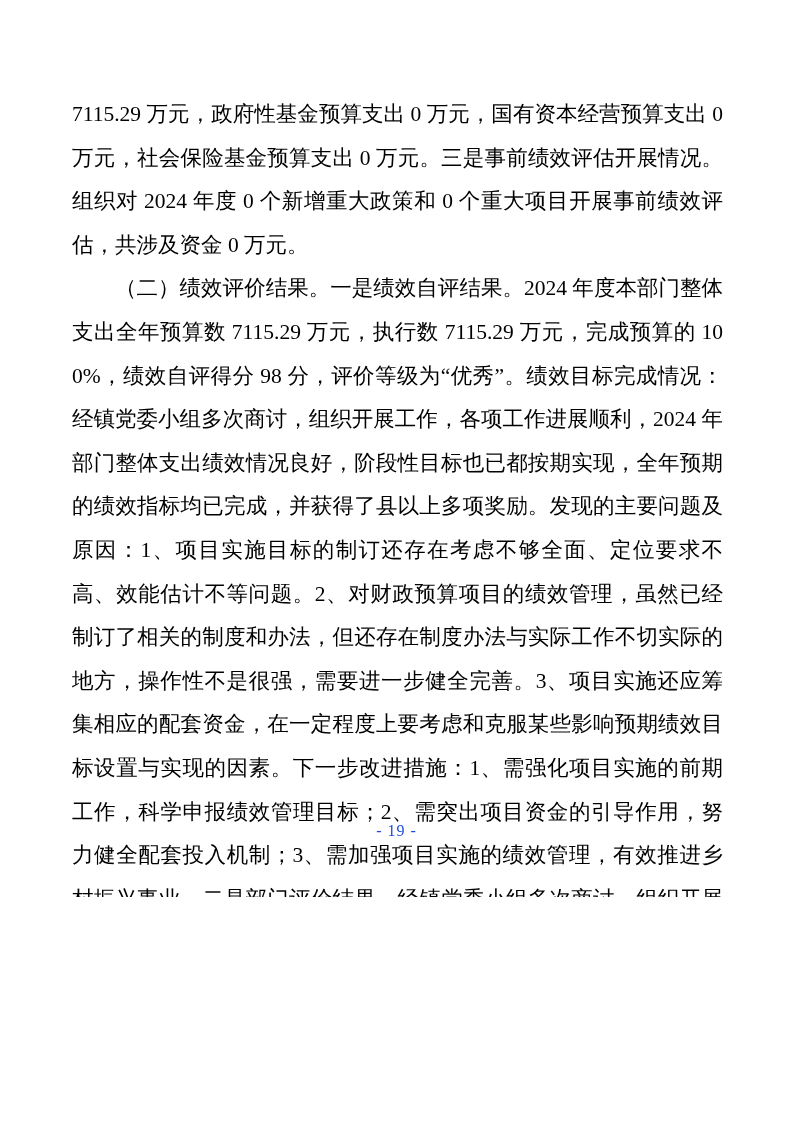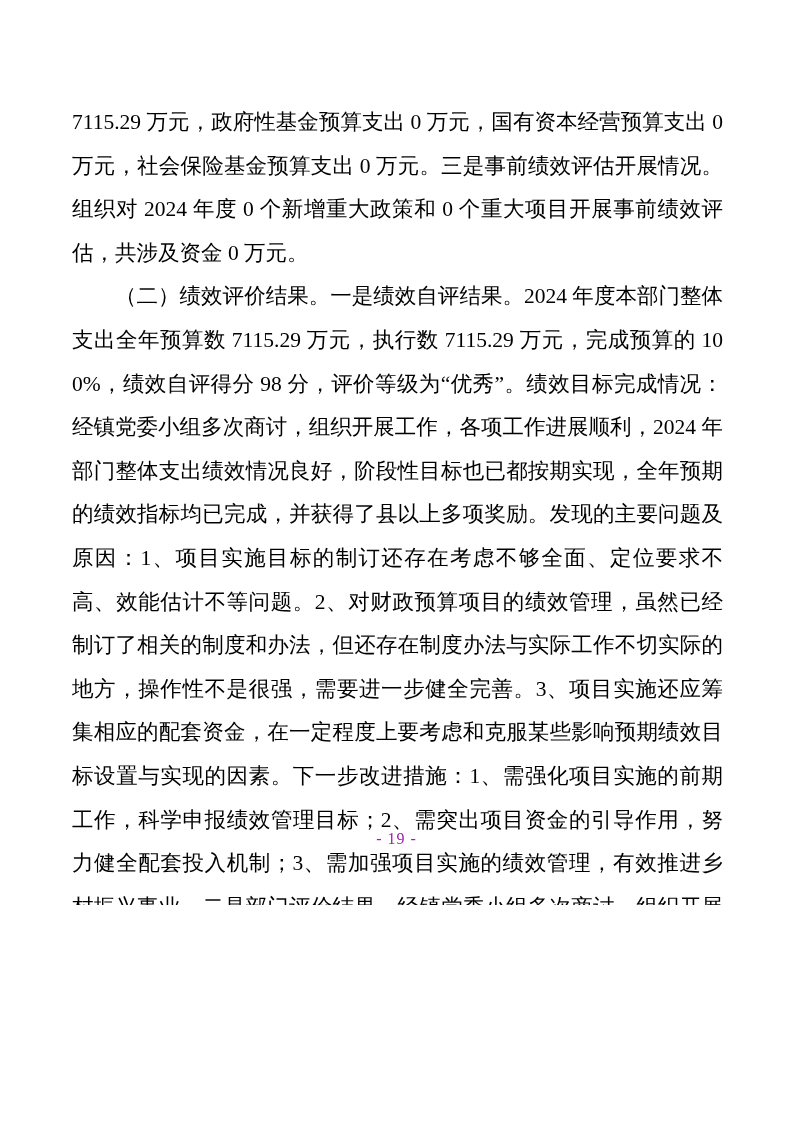--- a/index.html
+++ b/index.html
@@ -4,21 +4,21 @@
 <style>
   html, body {
     margin: 0;
     padding: 0;
     background: #ffffff;
   }
   .page {
     position: relative;
     width: 793px;
     height: 888px;
-    margin: 17px auto;
+    margin: 9px auto;
     box-sizing: border-box;
     background: #ffffff;
     padding: 84px 70px 0 72px;
     font-family: "Liberation Serif", "DejaVu Serif", serif;
     font-size: 21.5px;
     line-height: 43.6px;
     color: #000000;
     overflow: hidden;
   }
   .para {
@@ -35,21 +35,21 @@
   }
   .page-footer {
     position: absolute;
     bottom: 56px;
     left: 0;
     right: 0;
     text-align: center;
     font-size: 16px;
     line-height: 20px;
     letter-spacing: 1px;
-    color: #a21caf;
+    color: #1d4ed8;
   }
 </style>
 </head>
 <body>
 
 <div class="page">
 
   <p class="para">
     <span>7115.29 万元，政府性基金预算支出 0 万元，国有资本经营预算支出 0 万元，社会保险基金预算支出 0 万元。三是事前绩效评估开展情况。组织对 2024 年度 0 个新增重大政策和 0 个重大项目开展事前绩效评估，共涉及资金 0 万元。</span>
   </p>

